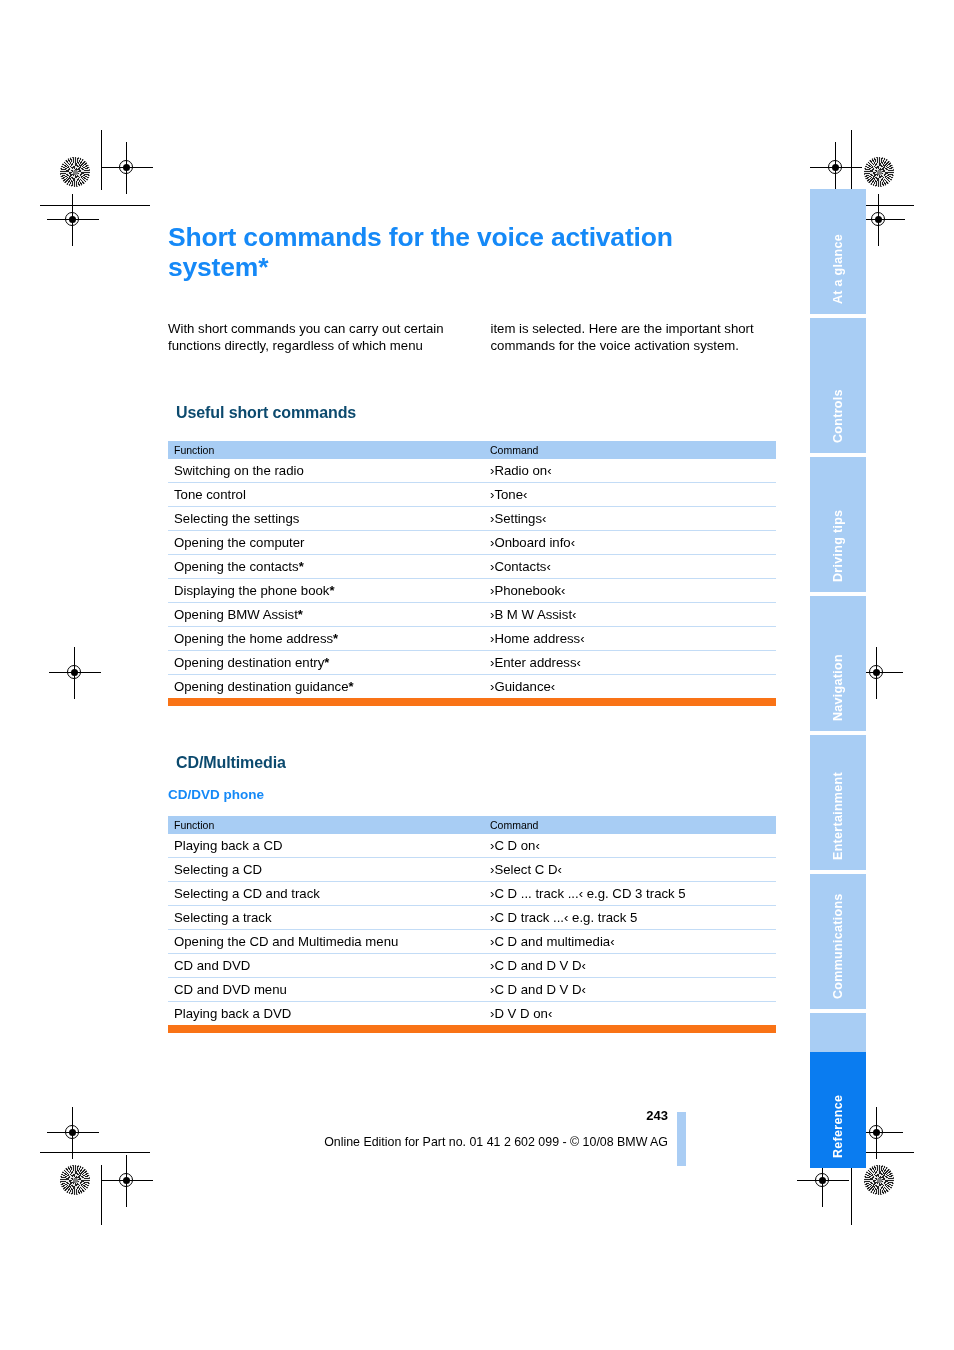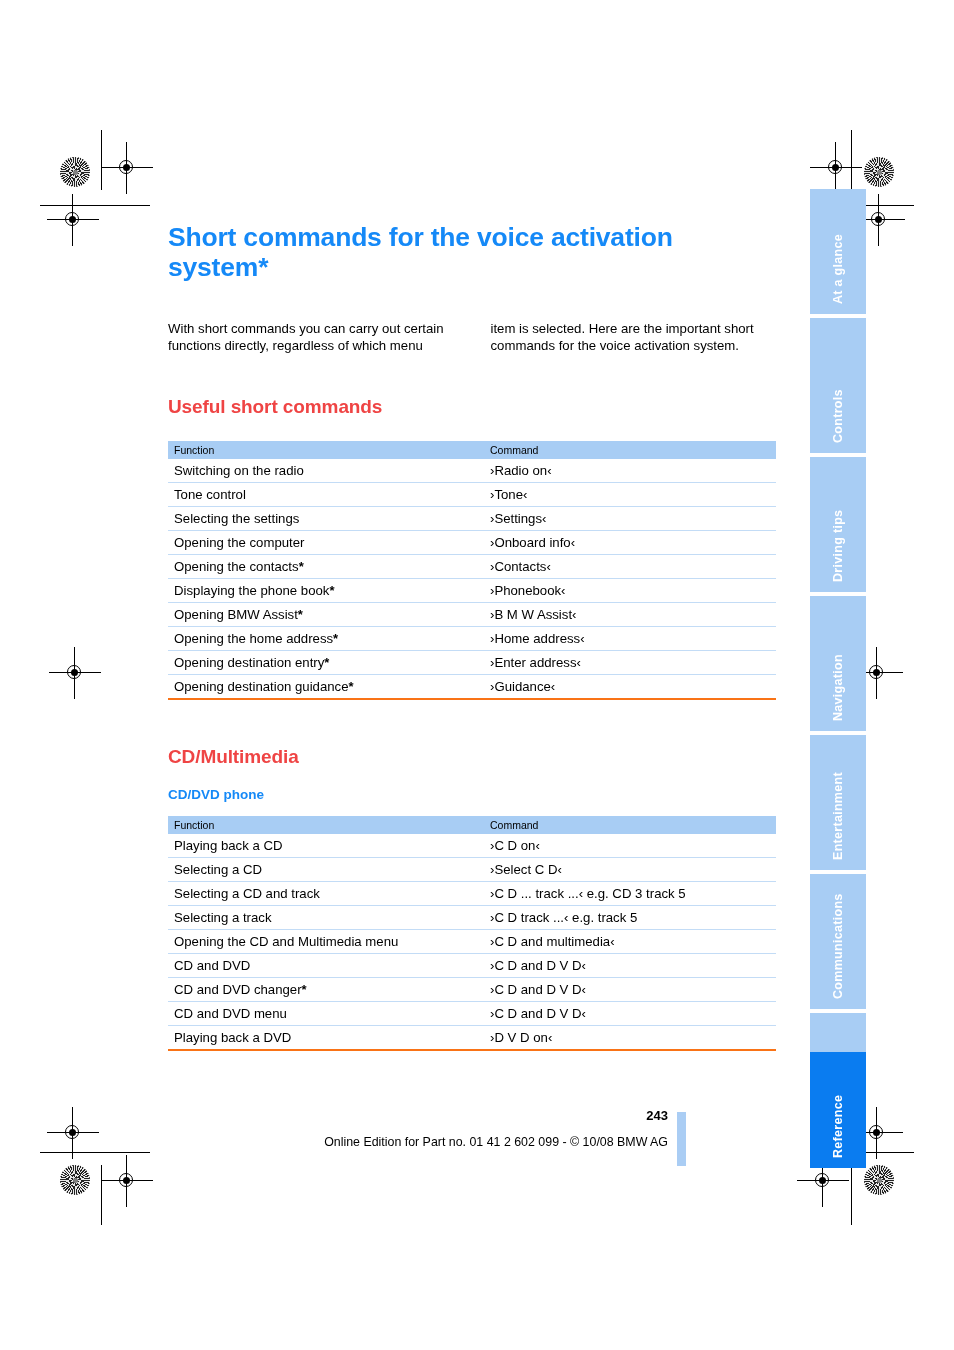--- a/index.html
+++ b/index.html
@@ -101,24 +101,24 @@
     display: flex;
     gap: 33px;
     font-size: 13.2px;
     line-height: 17px;
   }
   .intro .col { width: 294px; }
 
   h2.sec {
     position: absolute;
     left: 0;
-    margin: 0;
-    font-size: 19px;
-    font-weight: bold;
-    color: #ef4444;
+    margin: 8px;
+    font-size: 16px;
+    font-weight: bold;
+    color: #0c4a6e;
     letter-spacing: -0.1px;
   }
   h2#h-useful { top: 396px; }
   h2#h-cdmm   { top: 746px; }
 
   h3.subsec {
     position: absolute;
     left: 0;
     margin: 0;
     font-size: 13.5px;
@@ -146,21 +146,21 @@
     color: #000;
   }
   table.cmd tbody td {
     font-size: 13.2px;
     padding: 4px 0 4px 6px;
     border-bottom: 1px solid #c3dcf6;
     vertical-align: bottom;
     white-space: nowrap;
   }
   table.cmd tbody tr:last-child td {
-    border-bottom: 2px solid #f97316;
+    border-bottom: 8px solid #f97316;
   }
   table.cmd col.c-fn  { width: 316px; }
   table.cmd col.c-cmd { width: 292px; }
   .star-sup {
     font-weight: bold;
     font-size: 13px;
     vertical-align: baseline;
   }
 
   
@@ -401,24 +401,20 @@
         </tr>
         <tr>
           <td>Opening the CD and Multimedia menu</td>
           <td>›C D and multimedia‹</td>
         </tr>
         <tr>
           <td>CD and DVD</td>
           <td>›C D and D V D‹</td>
         </tr>
         <tr>
-          <td>CD and DVD changer<span class="star-sup">*</span></td>
-          <td>›C D and D V D‹</td>
-        </tr>
-        <tr>
           <td>CD and DVD menu</td>
           <td>›C D and D V D‹</td>
         </tr>
         <tr>
           <td>Playing back a DVD</td>
           <td>›D V D on‹</td>
         </tr>
       </tbody>
   </table>
 </div>

